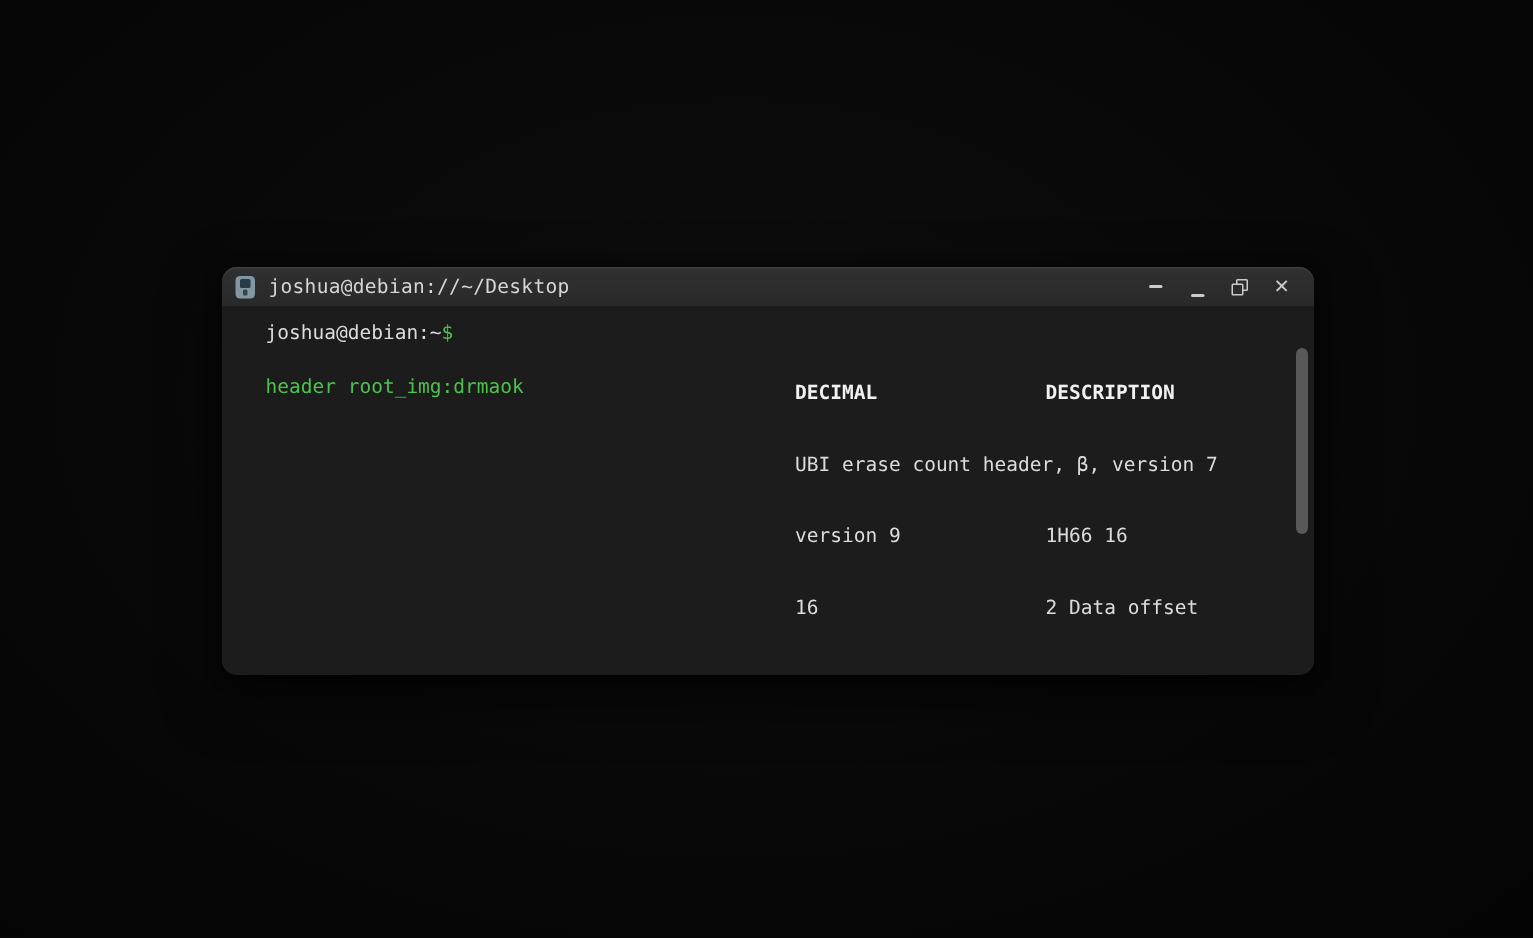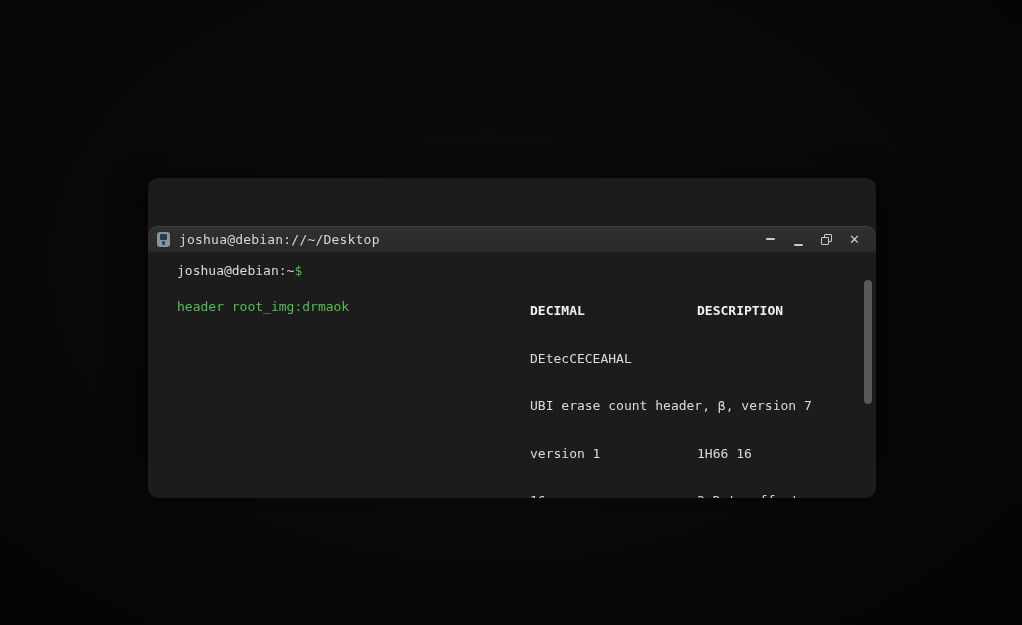--- a/index.html
+++ b/index.html
@@ -30,21 +30,20 @@
   
   .titlebar {
     height: 26px;
     background: linear-gradient(#303030, #292929);
     border-radius: 10px 10px 0 0;
     display: flex;
     align-items: center;
     padding: 0 12px 0 9px;
     box-shadow: inset 0 1px 0 #3e3e3e;
     box-sizing: border-box;
-    margin-top: 48px;
   }
   .app-icon {
     width: 13px;
     height: 15px;
     background: #8297a4;
     border-radius: 3px;
     position: relative;
     flex: 0 0 auto;
   }
   .app-icon::before {
@@ -217,23 +216,22 @@
     <div class="term-body">
 
       <div class="left-col">
         <div class="line"><span class="dim-white">joshua@debian:</span><span class="dim-white">~</span><span class="green">$</span></div>
         <div class="line"></div>
         <div class="line green">header root_img:drmaok</div>
       </div>
 
       <div class="output">
         <div class="orow head"><span class="c1">DECIMAL</span><span class="c2">DESCRIPTION</span></div>
-        <div class="orow"><span class="c1">DEtecCECEAHAL</span><span class="c2"></span></div>
         <div class="orow"><span class="c1">UBI erase count header, β, version 7</span><span class="c2"></span></div>
-        <div class="orow"><span class="c1">version 1</span><span class="c2">1H66 16</span></div>
+        <div class="orow"><span class="c1">version 9</span><span class="c2">1H66 16</span></div>
         <div class="orow"><span class="c1">16</span><span class="c2">2 Data offset</span></div>
         
         
         
       </div>
 
       <div class="scrollbar-thumb"></div>
 
     </div>
   </div>

